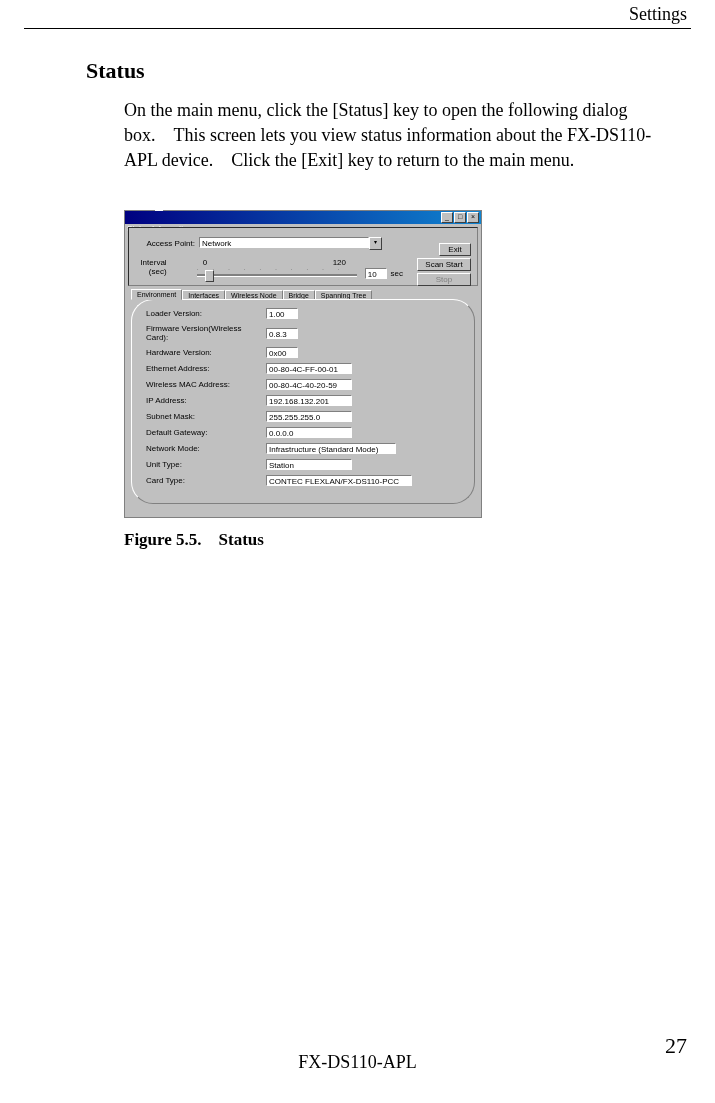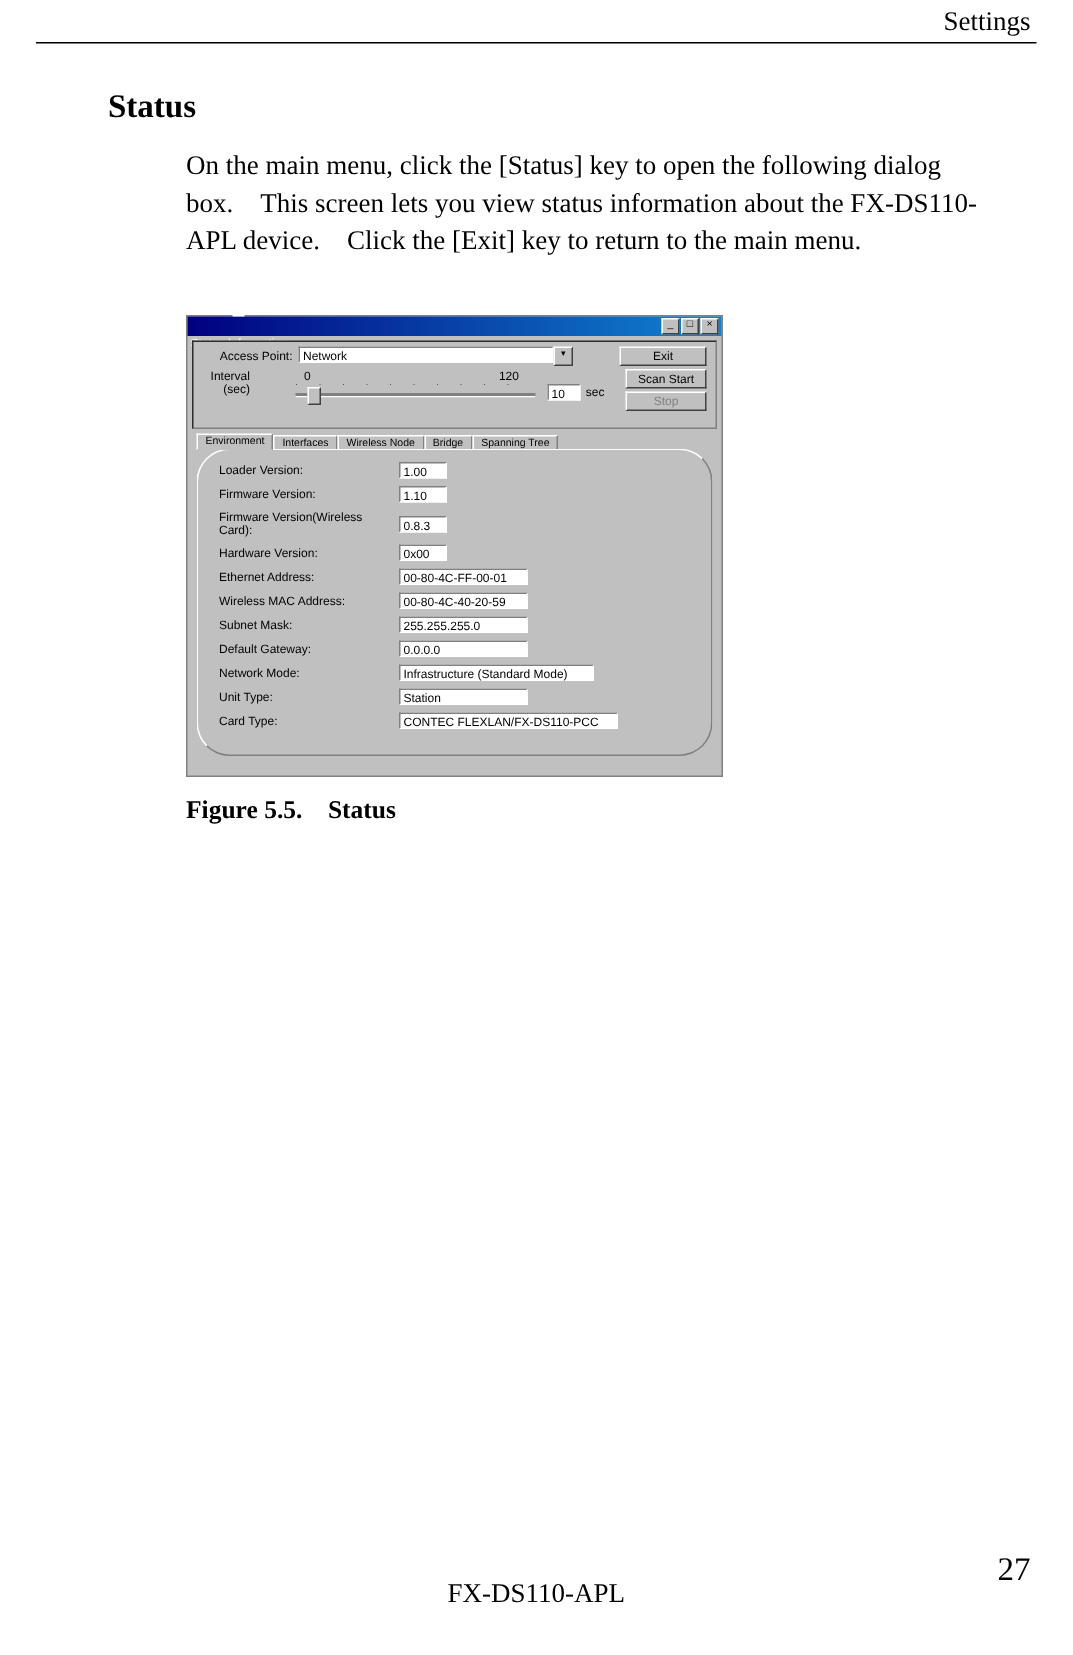--- a/index.html
+++ b/index.html
@@ -25,21 +25,21 @@
   .hr-top {
     position: absolute;
     top: 28px;
     left: 24px;
     right: 24px;
     border-top: 1px solid #000;
   }
   .section-title {
     position: absolute;
     top: 58px;
-    left: 72px;
+    left: 86px;
     font-weight: bold;
     font-size: 22px;
   }
   .body-text {
     position: absolute;
     top: 98px;
     left: 124px;
     width: 556px;
     font-size: 18px;
     line-height: 1.4;
@@ -244,21 +244,21 @@
     </div>
 
     <div class="top-area">
       <div style="display:flex; align-items:center;">
         <span class="label-s">Access Point:</span>
         <div style="display:flex;">
           <div class="sunken" style="width:170px;">Network</div>
           <div class="dropdown-arrow">▾</div>
         </div>
         <div style="flex:1"></div>
-        <div class="btn" style="width:58px; margin-right:2px;">Exit</div>
+        <div class="btn" style="width:32px; margin-right:2px;margin-top:12px;">Exit</div>
       </div>
 
       <div style="display:flex; margin-top:2px;">
         <div style="width:34px; text-align:right; line-height:9px;">
           <div>Interval</div>
           <div>(sec)</div>
         </div>
         <div class="slider-area">
           <div style="position:absolute; top:-2px; left:6px;">0</div>
           <div style="position:absolute; top:-2px; left:136px;">120</div>
@@ -283,38 +283,38 @@
       <div class="tab inactive">Bridge</div>
       <div class="tab inactive">Spanning Tree</div>
     </div>
 
     <div class="tab-content">
       <div class="field-row">
           <span class="label-m">Loader Version:</span>
           <span class="sunken" style="width:32px;">1.00</span>
         </div>
       <div class="field-row">
-          <span class="label-m">Firmware Version:</span>
-          <span class="sunken" style="width:32px;">1.10</span>
-        </div>
-      <div class="field-row">
           <span class="label-m">Firmware Version(Wireless Card):</span>
           <span class="sunken" style="width:32px;">0.8.3</span>
         </div>
       <div class="field-row">
           <span class="label-m">Hardware Version:</span>
           <span class="sunken" style="width:32px;">0x00</span>
         </div>
       <div class="field-row">
           <span class="label-m">Ethernet Address:</span>
           <span class="sunken" style="width:86px;">00-80-4C-FF-00-01</span>
         </div>
       <div class="field-row">
           <span class="label-m">Wireless MAC Address:</span>
           <span class="sunken" style="width:86px;">00-80-4C-40-20-59</span>
+        </div>
+      <div class="field-row">
+          <span class="label-m">IP Address:</span>
+          <span class="sunken" style="width:86px;">192.168.132.201</span>
         </div>
       <div class="field-row">
           <span class="label-m">Subnet Mask:</span>
           <span class="sunken" style="width:86px;">255.255.255.0</span>
         </div>
       <div class="field-row">
           <span class="label-m">Default Gateway:</span>
           <span class="sunken" style="width:86px;">0.0.0.0</span>
         </div>
       <div class="field-row">

